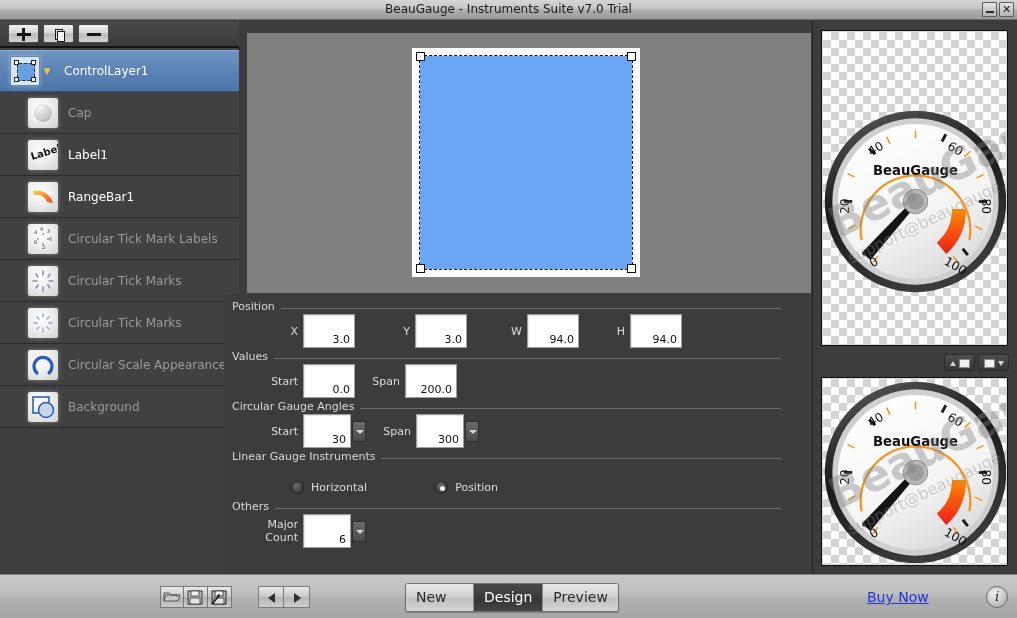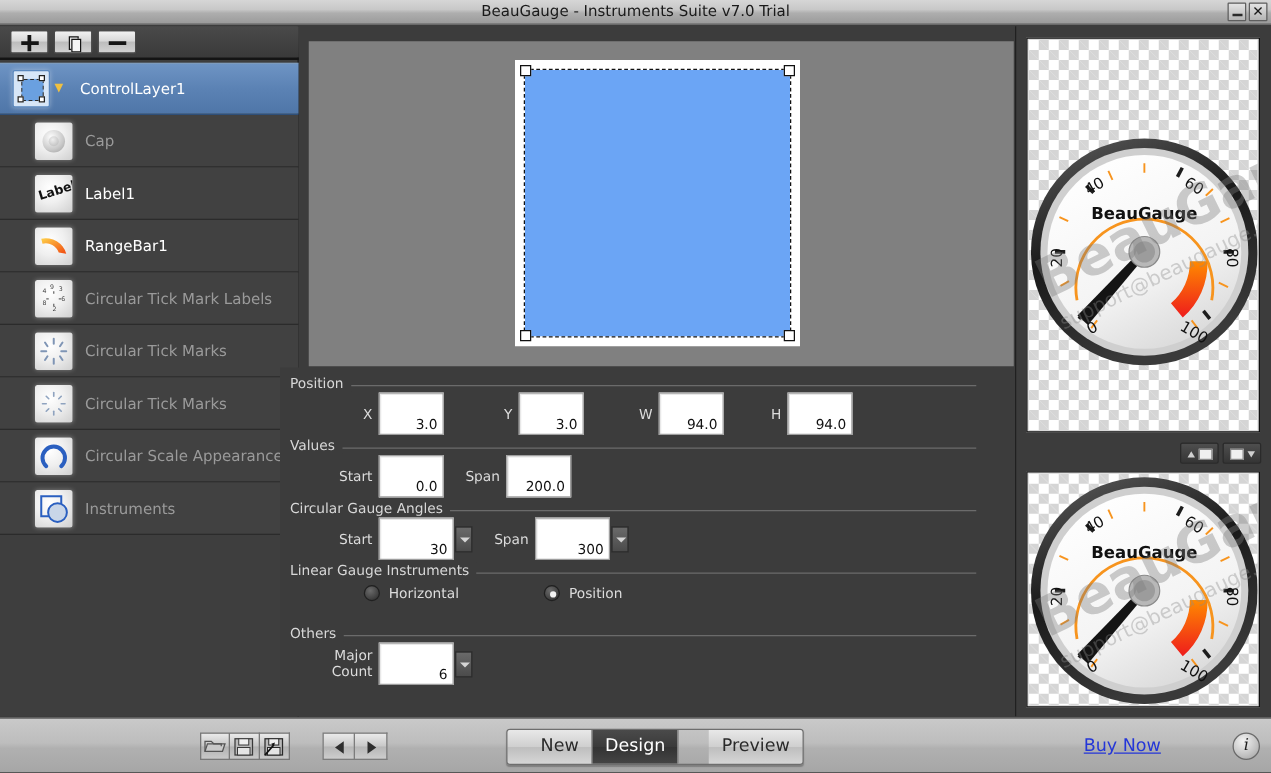--- a/index.html
+++ b/index.html
@@ -156,33 +156,33 @@
   }
   .fbox {
     background: #ffffff; border: 1px solid #9e9e9e;
     box-shadow: inset 1px 1px 0 #e8e8e8;
     height: 19px; line-height: 17px;
     font-size: 11px; color: #111; text-align: right;
     padding: 16px 4px;
     font-family: "DejaVu Sans", "Liberation Sans", sans-serif;
   }
   .fbox.w52 { width: 52px; }
-  .fbox.w48 { width: 60px; }
+  .fbox.w48 { width: 48px; }
   .spin {
     width: 14px; height: 21px; margin-left: 1px;
     background: linear-gradient(to bottom, #6a6a6a, #4b4b4b);
     border: 1px solid #2c2c2c;
     position: relative; cursor: pointer;
   }
   .spin::after {
     content: ""; position: absolute; left: 3px; top: 8px;
     border-left: 4px solid transparent; border-right: 4px solid transparent;
     border-top: 4px solid #d5d5d5;
   }
-  .radio-row { display: flex; align-items: flex-start; height: 26px; padding-left: 67px; gap: 68px; }
+  .radio-row { display: flex; align-items: flex-end; height: 26px; padding-left: 67px; gap: 68px; }
   .radio { display: flex; align-items: center; cursor: pointer; }
   .rdot {
     width: 13px; height: 13px; border-radius: 50%;
     background: radial-gradient(circle at 38% 32%, #6b6b6b, #3a3a3a 75%);
     border: 1px solid #202020; position: relative;
   }
   .rdot.on::after {
     content: ""; position: absolute; left: 3.5px; top: 3.5px; width: 5px; height: 5px;
     border-radius: 50%; background: #f2f2f2;
   }
@@ -245,27 +245,27 @@
     border-top: 5px solid transparent; border-bottom: 5px solid transparent; border-right: 7px solid #2e2e2e; }
   .navbtn .tri-r { position: absolute; left: 10px; top: 6px; width: 0; height: 0;
     border-top: 5px solid transparent; border-bottom: 5px solid transparent; border-left: 7px solid #2e2e2e; }
 
   .modeswitch {
     position: absolute; left: 405px; top: 583px;
     display: flex; border: 1px solid #6e6e6e; border-radius: 3px; overflow: hidden;
     box-shadow: 0 1px 1px rgba(0,0,0,0.25);
   }
   .modebtn {
-    min-width: 68px; height: 27px; line-height: 26px; text-align: right;
+    min-width: 68px; height: 27px; line-height: 26px; text-align: left;
     font-size: 14px; color: #2a2a2a; padding: 0 10px; cursor: pointer;
     background: linear-gradient(to bottom, #e8e8e8, #cfcfcf 50%, #bebebe 52%, #d6d6d6);
     border-right: 1px solid #8a8a8a;
     font-family: "DejaVu Sans", "Liberation Sans", sans-serif;
   }
-  .modebtn:last-child { border-right: none; margin-left: 24px; }
+  .modebtn:last-child { border-right: none; }
   .modebtn.active {
     background: linear-gradient(to bottom, #4a4a4a, #3a3a3a 50%, #333 52%, #454545);
     color: #ffffff;
   }
   .buynow {
     position: absolute; left: 867px; top: 589px;
     font-size: 14px; color: #2436d8; text-decoration: underline; cursor: pointer;
     font-family: "DejaVu Sans", "Liberation Sans", sans-serif;
   }
   .infobtn {
@@ -434,21 +434,21 @@
       </div>
 
       <div class="layer-row child">
         <div class="layer-caret"></div>
         <div class="layer-icon">
           <svg width="30" height="30" viewBox="0 0 30 30">
             <rect x="5" y="5" width="16" height="16" fill="none" stroke="#2a5fc0" stroke-width="1.6"></rect>
             <circle cx="18" cy="18" r="7.5" fill="#c9d6e8" stroke="#2a5fc0" stroke-width="1.6"></circle>
           </svg>
         </div>
-        <div class="layer-label dim">Instruments</div>
+        <div class="layer-label dim">Background</div>
       </div>
 
     </div>
   </div>
 
   <div class="canvas-area">
     <div class="sel-wrap">
       <div class="sel-rect"></div>
       <span class="hndl tl"></span>
       <span class="hndl tr"></span>

